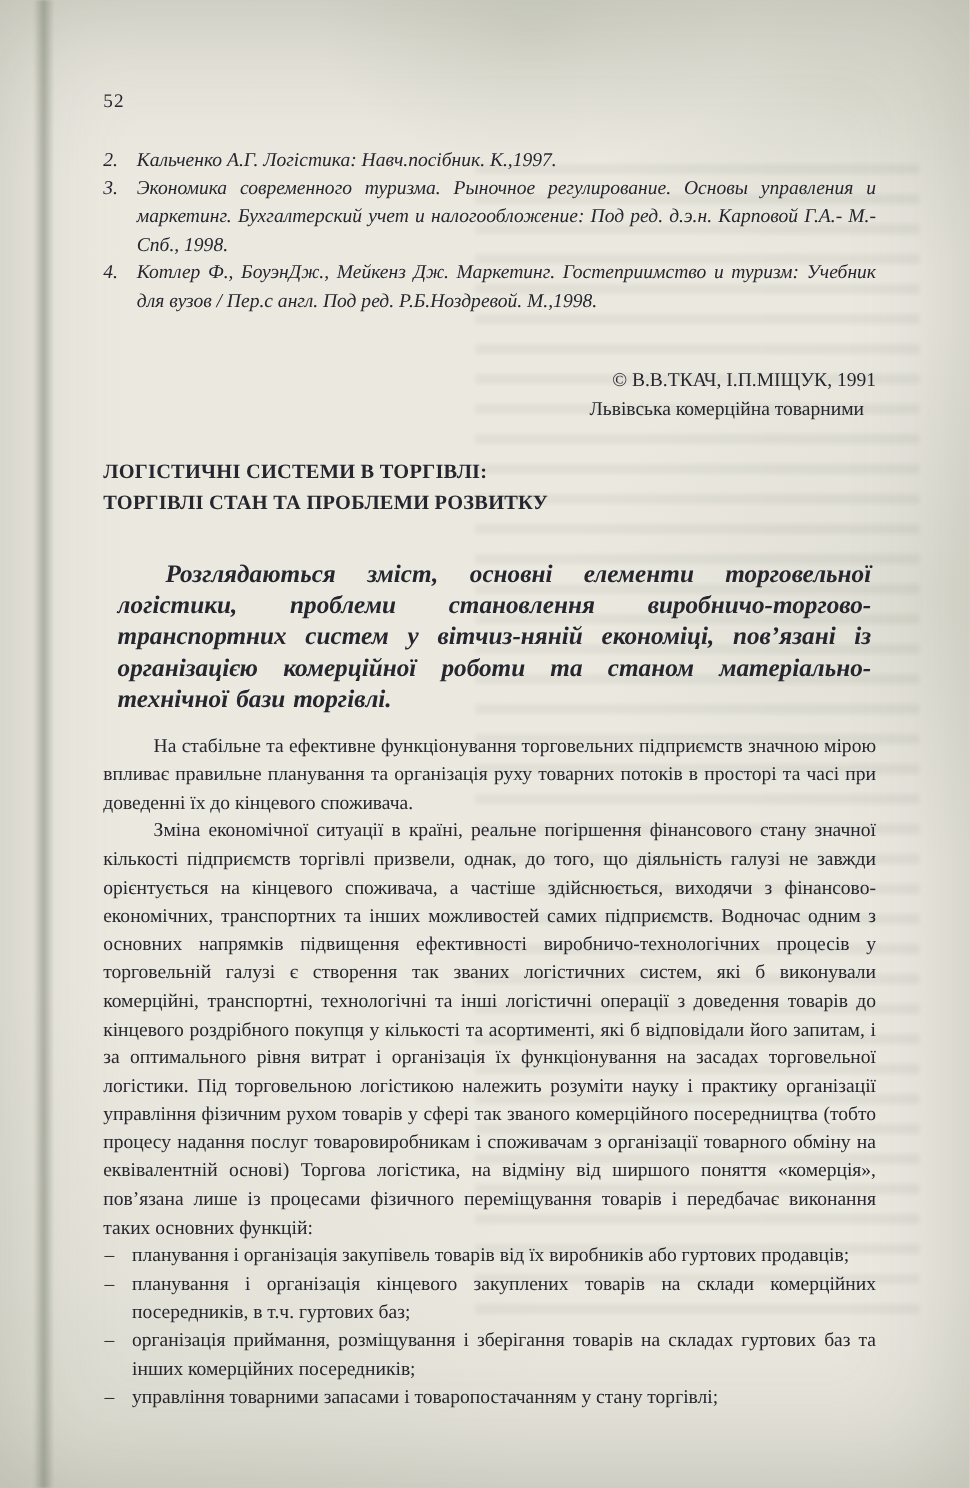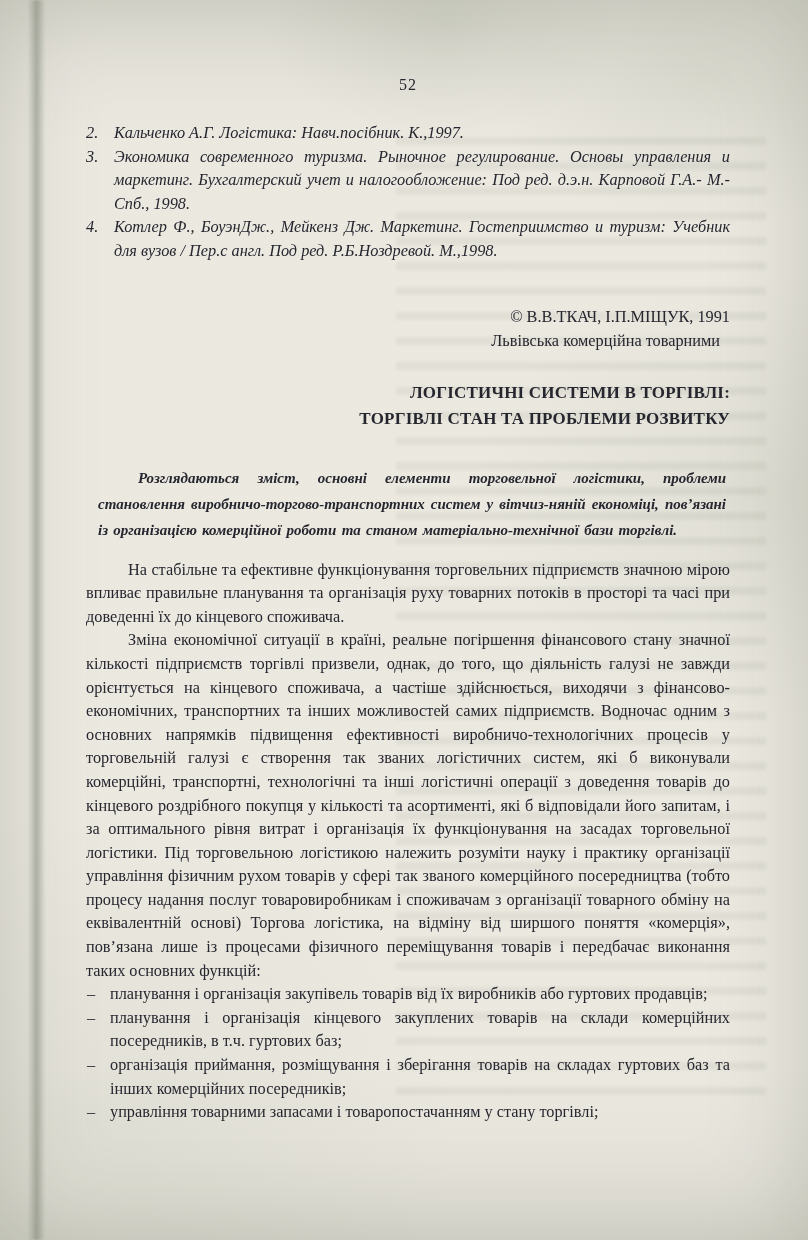--- a/index.html
+++ b/index.html
@@ -30,36 +30,36 @@
     pointer-events:none;
   }
   .bleed {
     position:absolute; right:42px; top:130px; width:370px; height:970px; z-index:1;
     opacity:0.055; filter:blur(1.6px); pointer-events:none;
     background: repeating-linear-gradient(180deg,
       transparent 0 7px, #35452f 7px 15px, transparent 15px 25px);
   }
   .content { position:relative; z-index:3; padding:76px 78px 0 86px; }
 
-  .page-num { text-align:center; margin-bottom:27px; font-size:16px; letter-spacing:1px; }
+  .page-num { margin-bottom:27px; font-size:16px; letter-spacing:1px; }
 
   .refs { font-style:italic; }
   .ref { position:relative; padding-left:28px; text-align:justify; line-height:23.6px; }
   .ref-num { position:absolute; left:0; font-style:italic; }
 
   .attr { text-align:right; margin-top:42px; line-height:24px; font-size:16.3px; }
   .attr .aff { padding-right:10px; }
 
-  .title { text-align:right; font-weight:bold; margin-top:27px; font-size:17px; line-height:26px; letter-spacing:0.2px; }
+  .title { text-align:left; font-weight:bold; margin-top:27px; font-size:17px; line-height:26px; letter-spacing:0.2px; }
 
   .abstract {
     margin:33px 4px 0 12px;
     font-weight:bold; font-style:italic;
     text-align:justify; text-indent:40px;
-    line-height:26px; font-size:15px; word-spacing:1.5px;
+    line-height:26px; font-size:21px; word-spacing:1.5px;
   }
 
   .body-text { margin-top:15px; }
   .para { text-align:justify; text-indent:42px; line-height:23.6px; }
 
   .list-item { position:relative; padding-left:24px; text-align:justify; line-height:23.6px; }
   .marker { position:absolute; left:1px; }
 </style>
 </head>
 <body>

